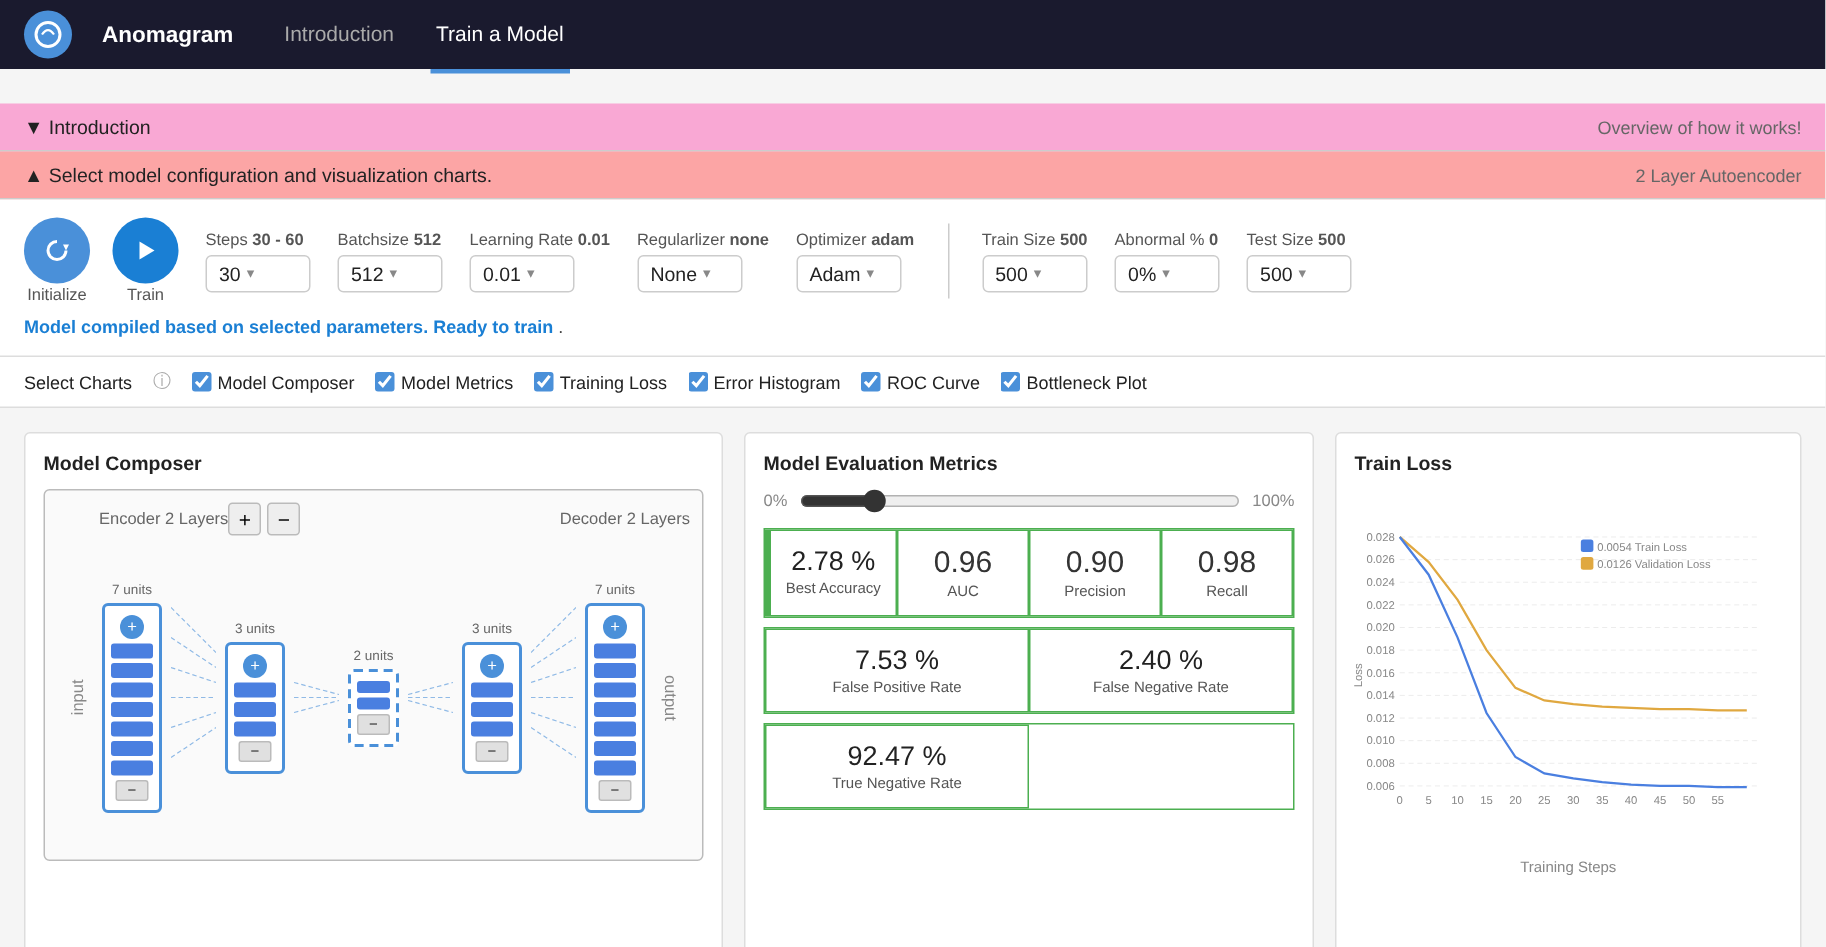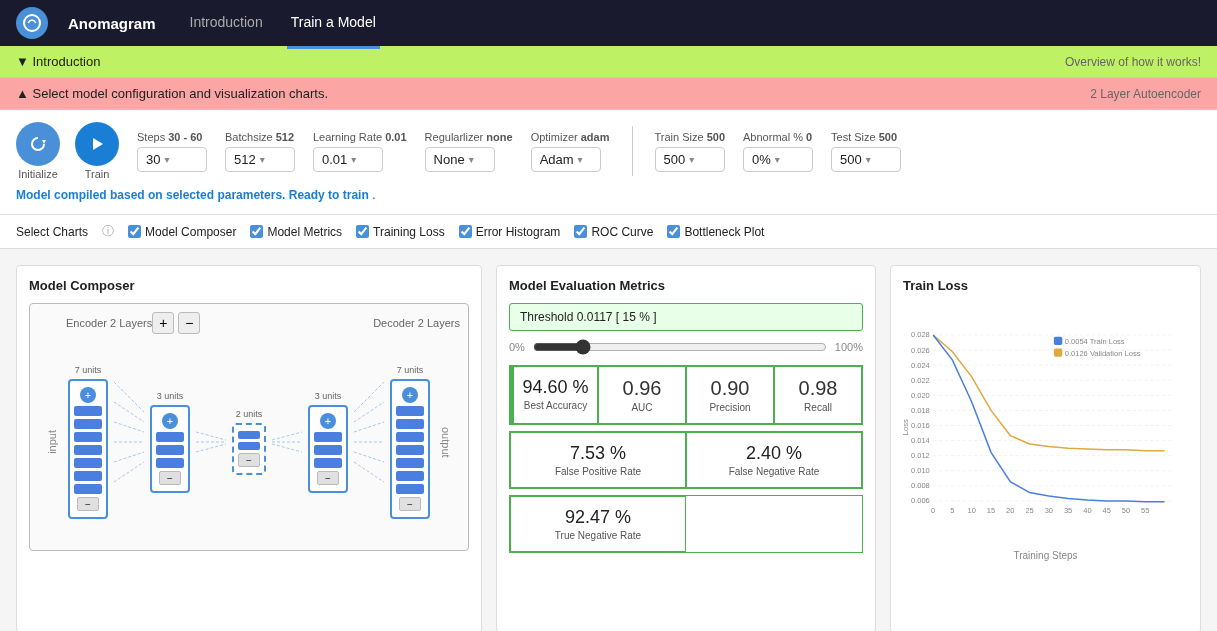--- a/index.html
+++ b/index.html
@@ -6,21 +6,21 @@
     body { font-family: -apple-system, BlinkMacSystemFont, 'Segoe UI', sans-serif; background: #f5f5f5; font-size: 13px; color: #222; }
 
     
     .navbar { background: #1a1a2e; display: flex; align-items: center; height: 46px; padding: 0 16px; gap: 20px; }
     .nav-logo { width: 32px; height: 32px; border-radius: 50%; background: #4a90d9; display: flex; align-items: center; justify-content: center; color: white; font-weight: bold; font-size: 14px; flex-shrink: 0; }
     .nav-brand { color: white; font-weight: 600; font-size: 15px; margin-right: 10px; }
     .nav-tab { color: #aaa; font-size: 14px; padding: 0 4px; cursor: pointer; height: 52px; display: flex; align-items: center; border-bottom: 3px solid transparent; }
     .nav-tab.active { color: white; border-bottom: 3px solid #4a90d9; }
 
     
-    .section-header { background: #bef264; padding: 8px 16px; display: flex; justify-content: space-between; align-items: center; border-bottom: 1px solid #ccc; font-size: 13px; }
+    .section-header { background: #f9a8d4; padding: 8px 16px; display: flex; justify-content: space-between; align-items: center; border-bottom: 1px solid #ccc; font-size: 13px; margin-top: 23px; }
     .section-subheader { background: #fca5a5; padding: 8px 16px; display: flex; justify-content: space-between; align-items: center; border-bottom: 1px solid #ccc; font-size: 13px; }
 
     
     .config-area { background: white; padding: 12px 16px; border-bottom: 1px solid #ddd; }
     .config-row { display: flex; align-items: center; gap: 18px; flex-wrap: wrap; }
     .config-group { display: flex; flex-direction: column; align-items: flex-start; gap: 4px; }
     .config-label { font-size: 11px; color: #555; }
     .config-label span { font-weight: 700; }
     .config-select { display: flex; align-items: center; border: 1px solid #ccc; border-radius: 4px; padding: 4px 8px; background: white; gap: 4px; cursor: pointer; min-width: 70px; font-size: 13px; }
     .config-select .arrow { color: #888; font-size: 10px; }
@@ -327,33 +327,30 @@
         </div>
 
         <div class="side-label-right">output</div>
       </div>
     </div>
   </div>
 
   <div class="panel metrics-panel">
     <div class="panel-title">Model Evaluation Metrics</div>
 
-    <div class="threshold-row">
-      <span>Threshold 0.0117 [ 15 % ]</span>
-    </div>
 
     <div class="slider-row">
       <span>0%</span>
       <input type="range" min="0" max="100" value="15" style="">
       <span>100%</span>
     </div>
 
     <div class="metrics-grid">
       <div class="metric-cell" style="grid-column: span 1; border-left: 4px solid #4caf50;">
-        <div class="metric-val-lg">94.60 %</div>
+        <div class="metric-val-lg">2.78 %</div>
         <div class="metric-lbl">Best Accuracy</div>
       </div>
       <div class="metric-cell">
         <div class="metric-val">0.96</div>
         <div class="metric-lbl">AUC</div>
       </div>
       <div class="metric-cell">
         <div class="metric-val">0.90</div>
         <div class="metric-lbl">Precision</div>
       </div>

